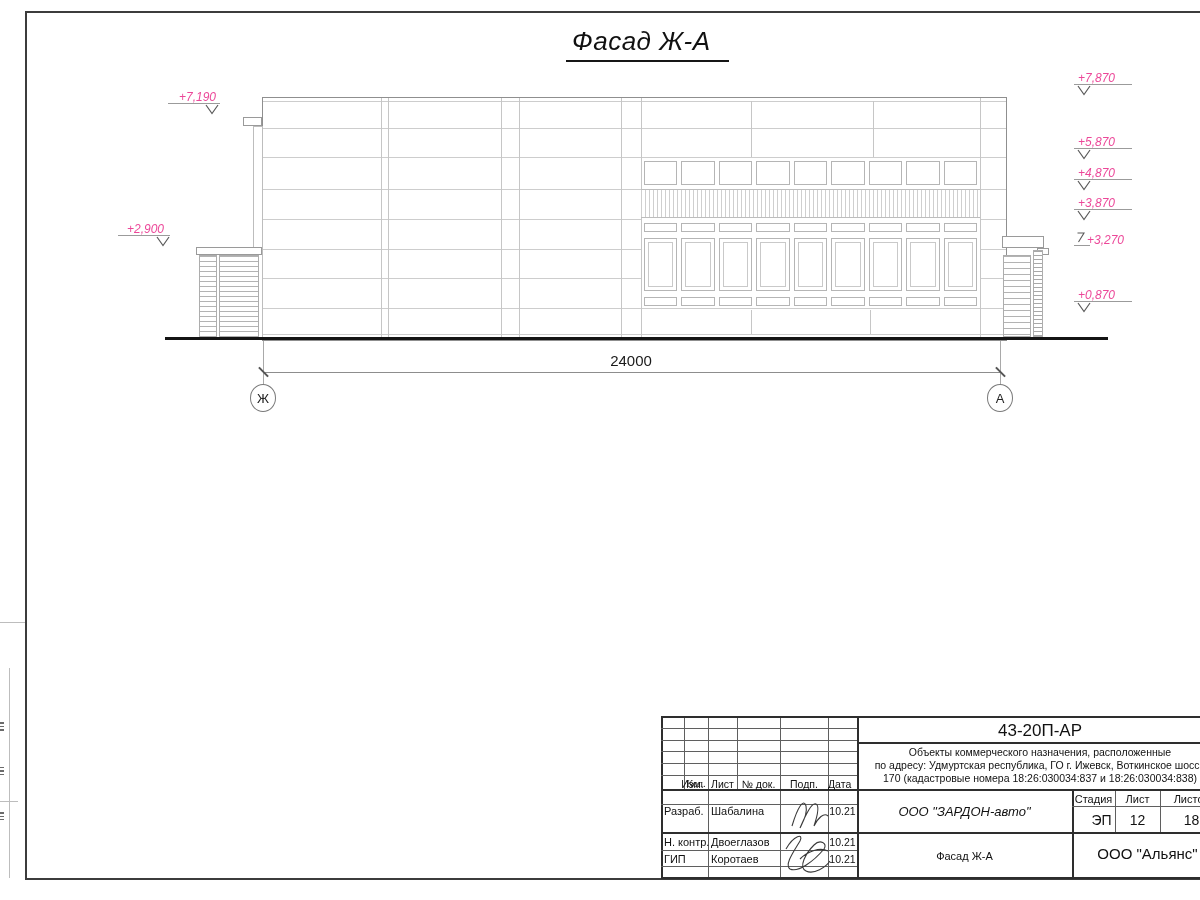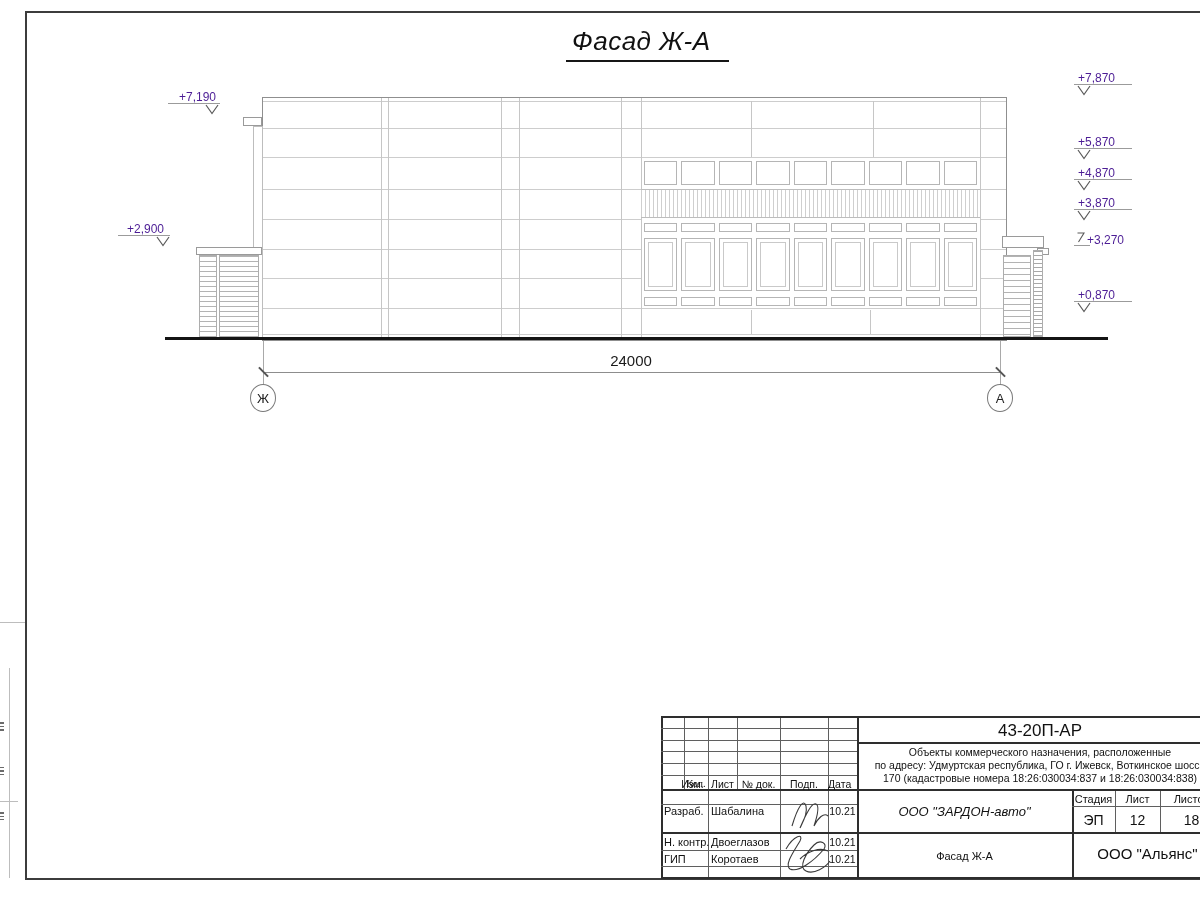--- a/index.html
+++ b/index.html
@@ -38,21 +38,21 @@
   #ground-line{position:absolute;left:165px;top:337px;width:943px;height:3px;background:#141414;}
   .ext-line{position:absolute;width:1px;background:#a9a9a9;}
   #dim-line{position:absolute;left:263px;top:372px;width:737px;height:1px;background:#8d8d8d;}
   .dim-tick{position:absolute;width:13px;height:2px;background:#555;transform:rotate(45deg);}
   #dim-label{position:absolute;left:560px;top:352px;width:142px;text-align:center;font-size:15px;color:#1a1a1a;}
   .axis-bubble{
     position:absolute;width:24px;height:26px;border:1.3px solid #7a7a7a;border-radius:50%;
     display:flex;align-items:center;justify-content:center;font-size:13px;color:#222;background:#fff;
   }
   
-  .elev{position:absolute;font-size:12px;color:#4c1d95;}
+  .elev{position:absolute;font-size:12px;color:#ec4899;font-style:italic;}
   .elev-underline{position:absolute;height:1px;background:#9b9b9b;}
   .elev-arrow{position:absolute;}
   .tb-text{position:absolute;color:#111;white-space:nowrap;}
   .tb-center{text-align:center;}
   
   .marg{position:absolute;background:#bdbdbd;}
   .marg-mark{position:absolute;width:4px;height:9px;
     background:repeating-linear-gradient(180deg,#6b6b6b 0 1.5px,transparent 1.5px 3.5px);}
 </style>
 </head>
@@ -279,19 +279,19 @@
   <div class="tb-text tb-center" style="left:857px;top:721px;width:366px;font-size:17px;">43-20П-АР</div>
   <div class="tb-text tb-center" style="left:857px;top:746px;width:366px;font-size:10.5px;">Объекты коммерческого назначения, расположенные</div>
   <div class="tb-text tb-center" style="left:857px;top:759px;width:366px;font-size:10.5px;">по адресу: Удмуртская республика, ГО г. Ижевск, Воткинское шоссе</div>
   <div class="tb-text tb-center" style="left:857px;top:772px;width:366px;font-size:10.5px;">170 (кадастровые номера 18:26:030034:837 и 18:26:030034:838)</div>
 
   <div class="tb-text tb-center" style="left:857px;top:804px;width:215px;font-size:13px;font-style:italic;">ООО "ЗАРДОН-авто"</div>
 
   <div class="tb-text tb-center" style="left:1072px;top:793px;width:43px;font-size:11px;">Стадия</div>
   <div class="tb-text tb-center" style="left:1115px;top:793px;width:45px;font-size:11px;">Лист</div>
   <div class="tb-text tb-center" style="left:1160px;top:793px;width:63px;font-size:11px;">Листов</div>
-  <div class="tb-text tb-center" style="left:1072px;top:812px;width:43px;font-size:14px;">ЭП</div>
+  <div class="tb-text tb-center" style="left:1072px;top:812px;width:43px;font-size:14px;padding-left:8px;">ЭП</div>
   <div class="tb-text tb-center" style="left:1115px;top:812px;width:45px;font-size:14px;">12</div>
   <div class="tb-text tb-center" style="left:1160px;top:812px;width:63px;font-size:14px;">18</div>
 
   <div class="tb-text tb-center" style="left:857px;top:850px;width:215px;font-size:11px;">Фасад Ж-А</div>
   <div class="tb-text tb-center" style="left:1072px;top:845px;width:151px;font-size:15px;">ООО "Альянс"</div>
 </div>
 
 </body></html>

